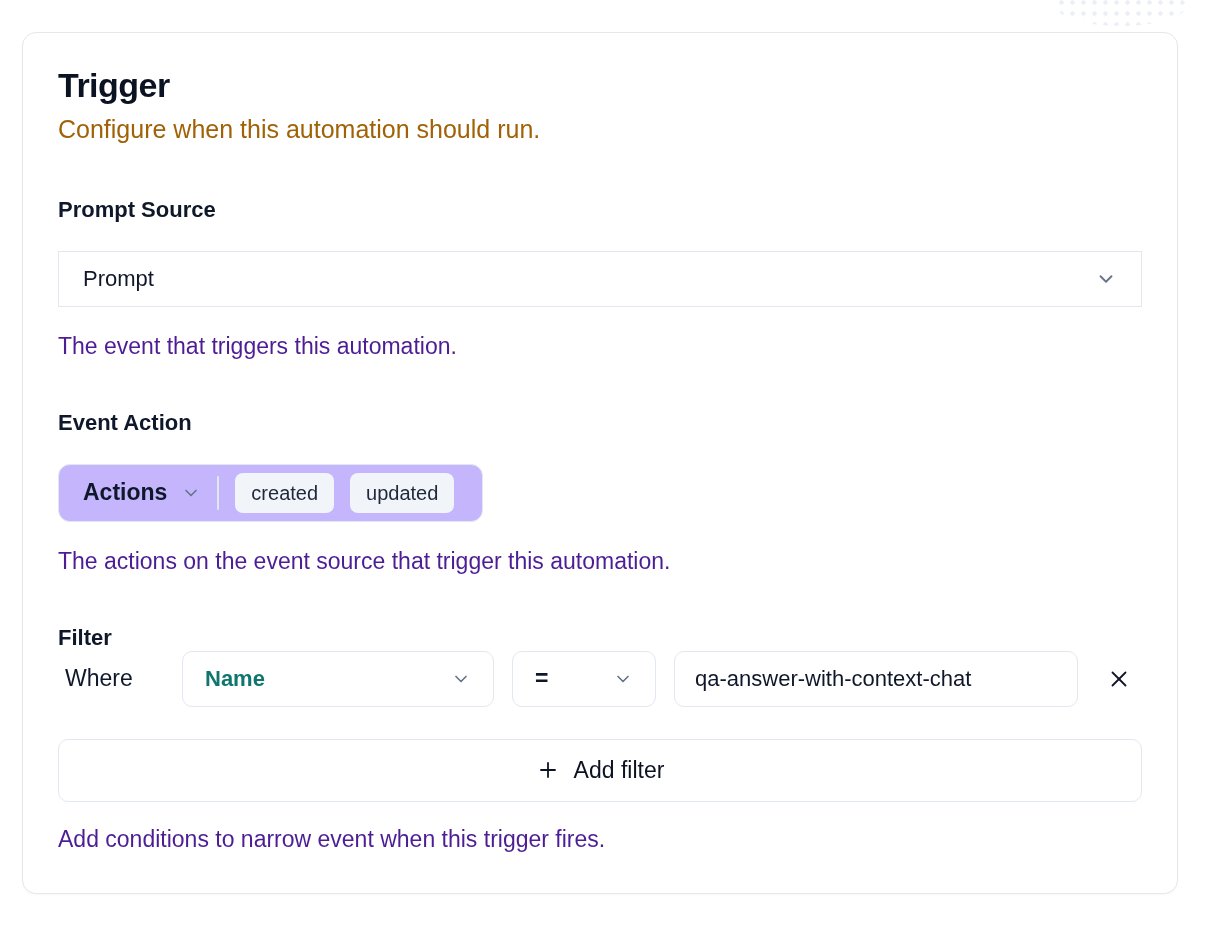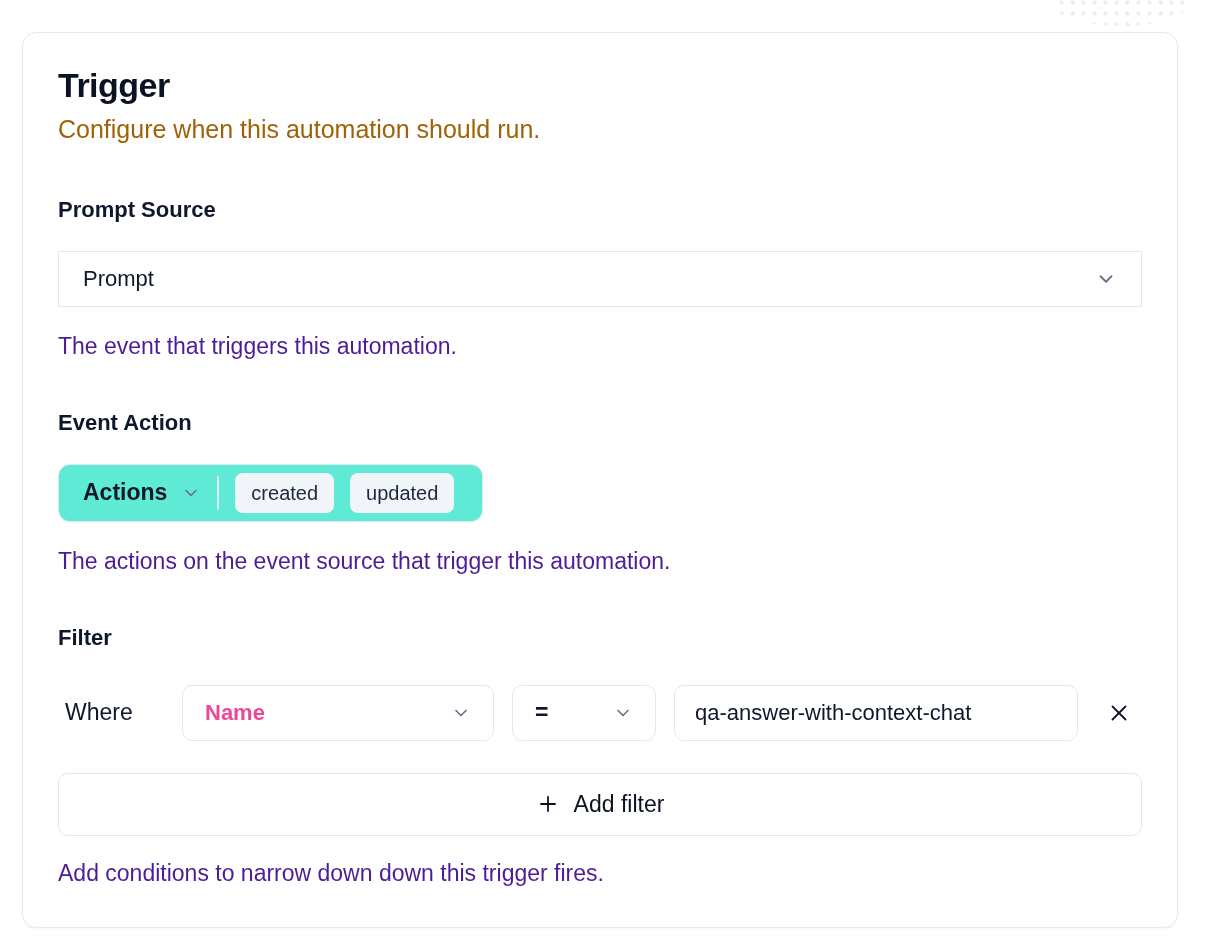--- a/index.html
+++ b/index.html
@@ -70,21 +70,21 @@
   .select-box .value { font-size: 22px; color: #0f172a; }
   .chev { flex: 0 0 auto; display: flex; align-items: center; }
   .actions-box {
     margin-top: 28px;
     height: 58px;
     display: inline-flex;
     align-items: center;
     gap: 16px;
     border: 1.5px solid #e2e8f0;
     border-radius: 12px;
-    background: #5eead4;
+    background: #c4b5fd;
     padding: 0 28px 0 24px;
   }
   .actions-trigger {
     display: inline-flex;
     align-items: center;
     gap: 14px;
     cursor: pointer;
     background: none; border: none;
     font-family: inherit;
   }
@@ -93,21 +93,20 @@
   .chip {
     background: #f1f5f9;
     color: #1e293b;
     font-size: 20px;
     border-radius: 8px;
     padding: 9px 16px;
     line-height: 1.1;
     white-space: nowrap;
   }
   .filter-row {
-    margin-top: 34px;
     display: flex;
     align-items: center;
     gap: 18px;
   }
   .where-label {
     font-size: 23px;
     color: #0f172a;
     padding-left: 7px;
     flex: 0 0 106px;
   }
@@ -116,21 +115,21 @@
     border: 1.5px solid #e2e8f0;
     border-radius: 10px;
     background: #fff;
     display: flex;
     align-items: center;
     justify-content: space-between;
     padding: 0 22px;
     cursor: pointer;
   }
   .mini-select.field-select { flex: 0 0 312px; }
-  .mini-select.field-select .value { font-size: 22px; font-weight: 600; color: #ec4899; }
+  .mini-select.field-select .value { font-size: 22px; font-weight: 600; color: #0f766e; }
   .mini-select.op-select { flex: 0 0 144px; }
   .mini-select.op-select .value { font-size: 23px; font-weight: 600; color: #0f172a; }
   .value-input {
     flex: 1 1 auto;
     min-width: 0;
     height: 56px;
     border: 1.5px solid #e2e8f0;
     border-radius: 10px;
     padding: 12px 20px;
     font-family: inherit;
@@ -250,16 +249,16 @@
     <button class="add-filter-btn">
       <span style="display:flex;">
         <svg width="24" height="24" viewBox="0 0 24 24" fill="none" stroke="#0b1222" stroke-width="1.8" stroke-linecap="round">
             <line x1="12" y1="5" x2="12" y2="19"></line>
             <line x1="5" y1="12" x2="19" y2="12"></line>
           </svg>
       </span>
       <span class="label">Add filter</span>
     </button>
 
-    <p class="helper filter-helper">Add conditions to narrow down down this trigger fires.</p>
+    <p class="helper filter-helper">Add conditions to narrow event when this trigger fires.</p>
   </div>
 
 </div>
 
 </body></html>

